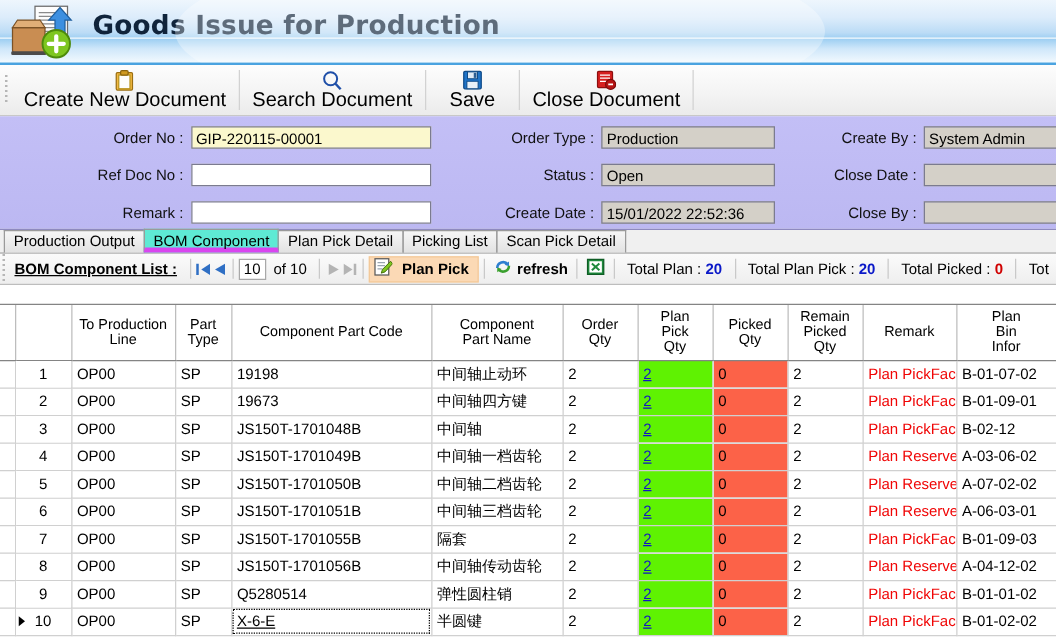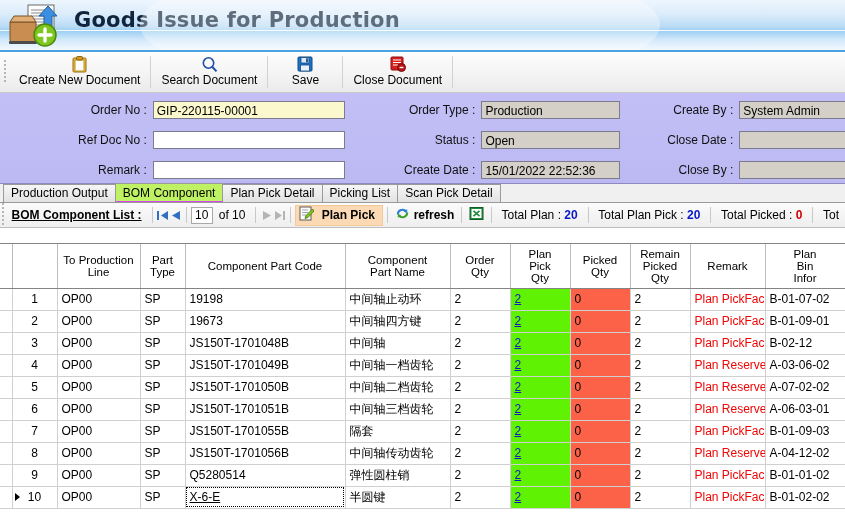--- a/index.html
+++ b/index.html
@@ -38,21 +38,21 @@
     background:linear-gradient(to bottom,#fdfdfd 0%,#f4f4f4 55%,#ebebeb 100%);
   }
   .grip{width:9px;display:flex;align-items:center;justify-content:center;}
   .grip i{display:block;width:2px;height:24px;
     background:repeating-linear-gradient(to bottom,#b6b6b6 0 2px,transparent 2px 4px);}
   .tb-btn{
     display:flex;flex-direction:column;align-items:center;justify-content:flex-start;
     padding:3px 10px 0 10px;cursor:default;min-width:54px;
   }
   .tb-btn .ico{height:18px;display:flex;align-items:center;justify-content:center;}
-  .tb-btn .lbl{font-size:12px;line-height:15px;white-space:nowrap;}
+  .tb-btn .lbl{font-size:16px;line-height:15px;white-space:nowrap;}
   .tb-sep{width:1px;background:#d2d2d2;margin:4px 0;}
 
   
   .formpanel{
     height:90px;background:#bdb9f3;position:relative;
     border-bottom:1px solid #8e8abf;
     background:linear-gradient(to bottom,#c3bff6 0%,#bcb8f2 100%);
   }
   .fcol{position:absolute;top:0;}
   .frow{height:27px;display:flex;align-items:center;margin-top:3px;padding-left:30px;}
@@ -67,21 +67,21 @@
   .fin.hl{background:#fbf8cd;}
 
   
   .tabstrip{height:19px;background:#f0f0f0;border-bottom:1px solid #9a9a9a;display:flex;align-items:flex-end;padding-left:3px;box-sizing:border-box;}
   .tab{
     height:18px;line-height:17px;padding:0 7px;font-size:12px;
     border:1px solid #9a9a9a;border-bottom:none;background:#e4e4e4;
     margin-right:-1px;box-sizing:border-box;white-space:nowrap;cursor:default;
     background:linear-gradient(to bottom,#f6f6f6,#e2e2e2);
   }
-  .tab.active{background:#bef264;height:19px;line-height:18px;position:relative;z-index:2;border-bottom:1px solid #d946ef;}
+  .tab.active{background:#5eead4;height:19px;line-height:18px;position:relative;z-index:2;border-bottom:4px solid #d946ef;}
 
   
   .gridbar{
     height:24px;background:linear-gradient(to bottom,#fbfbfb,#eeeeee);
     border-bottom:1px solid #bdbdbd;display:flex;align-items:center;
     font-size:12px;white-space:nowrap;overflow:hidden;
   }
   .gb-title{font-weight:bold;text-decoration:underline;padding:0 6px;}
   .gb-sep{width:1px;height:16px;background:#c9c9c9;margin:0 4px;}
   .gb-nav{width:17px;height:18px;display:flex;align-items:center;justify-content:center;cursor:default;}

